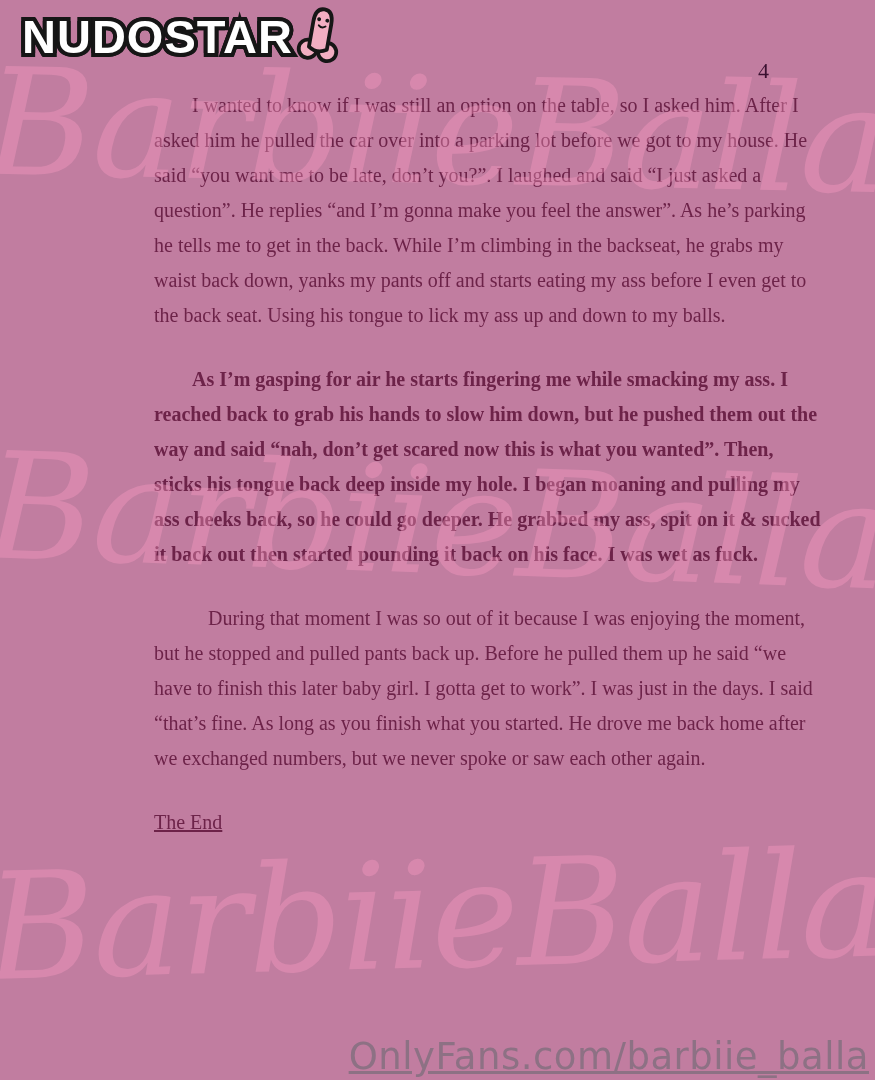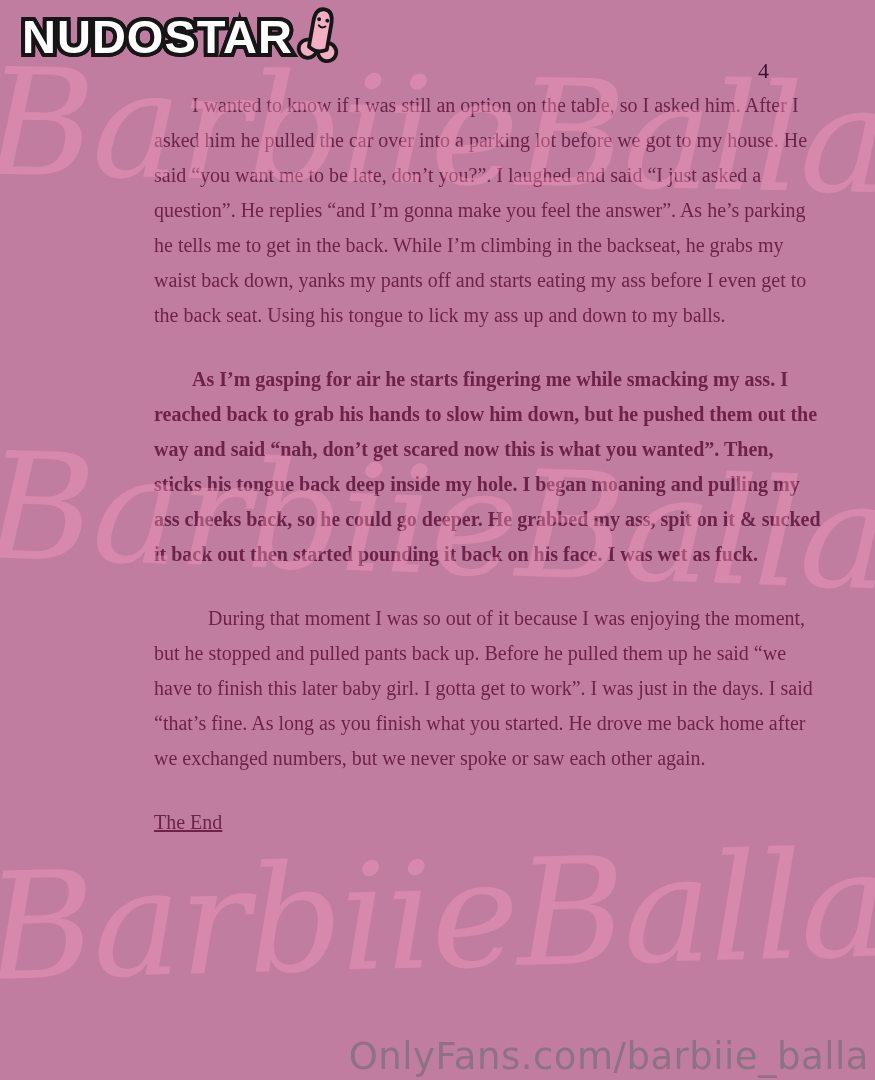--- a/index.html
+++ b/index.html
@@ -101,20 +101,21 @@
     position: absolute;
     right: 6px;
     bottom: 2px;
     font-family: "DejaVu Sans", sans-serif;
     font-size: 37px;
     color: var(--footer);
     opacity: 0.62;
     letter-spacing: 0.5px;
     white-space: nowrap;
     z-index: 4;
+    text-decoration: underline;
   }
 </style>
 </head>
 <body>
 
 <div class="page">
 
   <div class="wm-script wm-top">BarbiieBalla</div>
   <div class="wm-script wm-middle">BarbiieBalla</div>
   <div class="wm-script wm-bottom">BarbiieBalla</div>

